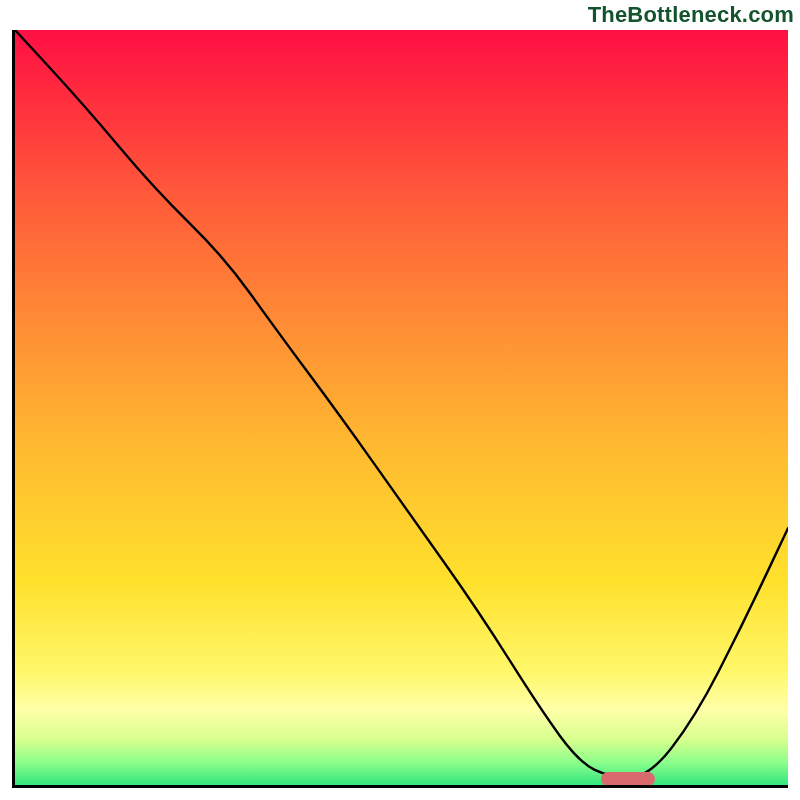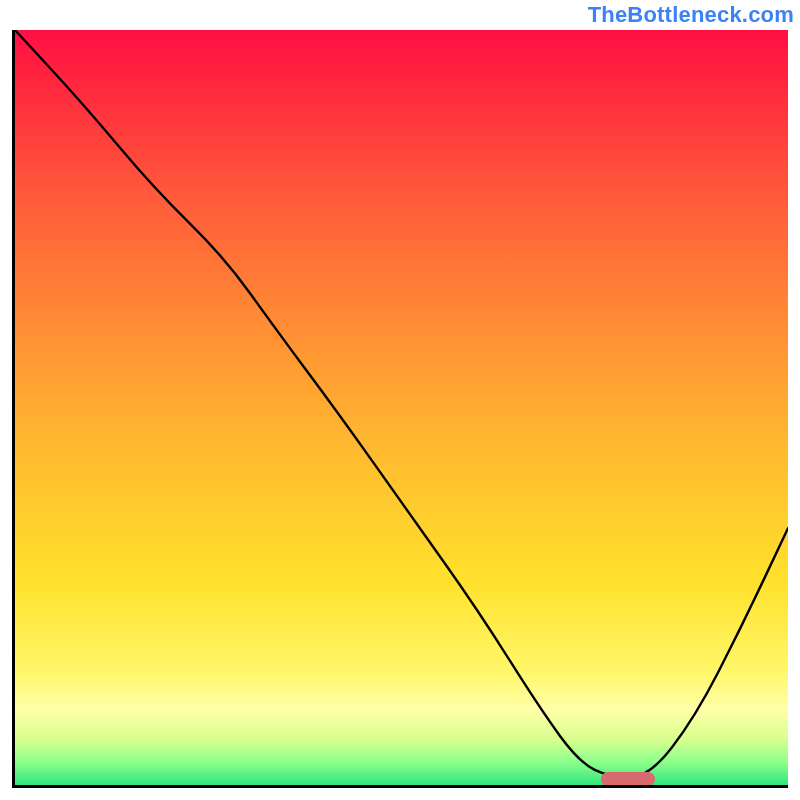--- a/index.html
+++ b/index.html
@@ -14,21 +14,21 @@
     position: relative;
     width: 800px;
     height: 800px;
   }
   .watermark {
     position: absolute;
     top: 2px;
     right: 6px;
     font-size: 22px;
     font-weight: 600;
-    color: #3b82f6;
+    color: #14532d;
     letter-spacing: 0.2px;
   }
   .plot {
     position: absolute;
     left: 12px;
     top: 30px;
     width: 776px;
     height: 758px;
     border-left: 3px solid #000;
     border-bottom: 3px solid #000;

